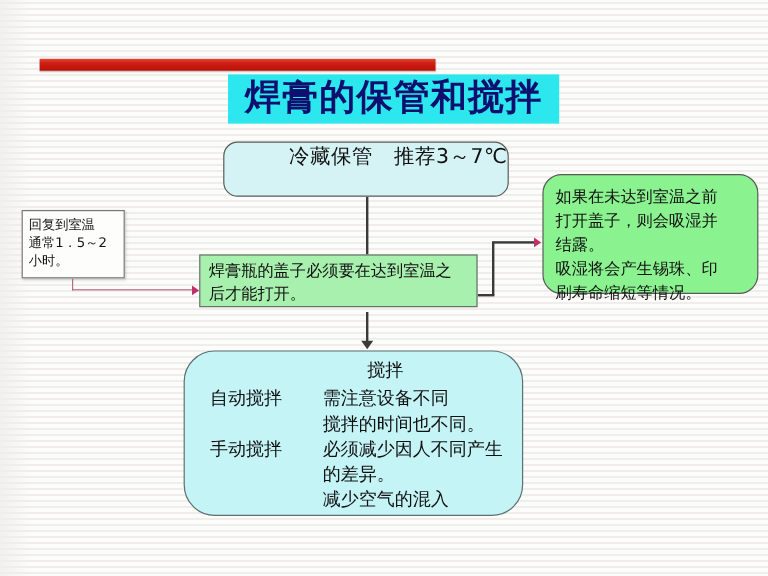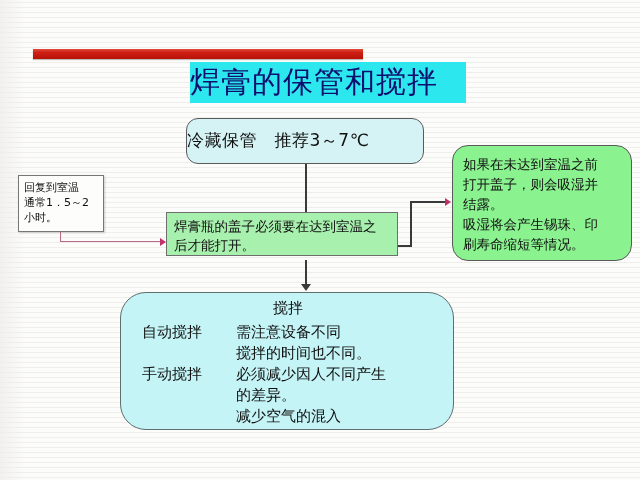--- a/index.html
+++ b/index.html
@@ -60,24 +60,24 @@
     height: 41px;
     background-color: #2ce8ee;
   }
   #title-text {
     position: absolute;
     left: 190px;
     top: 60px;
     width: 276px;
     height: 44px;
     line-height: 44px;
-    text-align: left;
+    text-align: center;
     font-family: "DejaVu Serif", "Liberation Serif", serif;
     font-size: 30px;
-    font-weight: normal;
+    font-weight: bold;
     color: #0e0f6e;
     letter-spacing: 1px;
     white-space: nowrap;
   }
 
   
   .box {
     position: absolute;
     box-sizing: border-box;
   }
@@ -92,22 +92,21 @@
     left: 186px;
     top: 118px;
     width: 238px;
     height: 46px;
     background-color: #d5f3f4;
     border: 1.5px solid #5a5a5a;
     border-radius: 12px;
   }
   #box-cold .txt {
     display: block;
-    padding-top: 10px;
-    text-align: left;
+    text-align: right;
     font-size: 17px;
     letter-spacing: 0.5px;
   }
 
   
   #box-room {
     left: 18px;
     top: 175px;
     width: 86px;
     height: 57px;
@@ -137,37 +136,37 @@
     padding: 4px 5px 0 7px;
     font-size: 13.5px;
     line-height: 19px;
   }
 
   
   #box-warn {
     left: 452px;
     top: 145px;
     width: 180px;
-    height: 116px;
+    height: 100px;
     background-color: #8af28f;
     border: 1.4px solid #5a5a5a;
     border-radius: 16px;
   }
   #box-warn .txt {
     display: block;
     padding: 8px 6px 0 10px;
     font-size: 13.5px;
     line-height: 20px;
   }
 
   
   #box-mix {
-    left: 120px;
+    left: 153px;
     top: 292px;
-    width: 334px;
+    width: 283px;
     height: 138px;
     background-color: #c5f4f7;
     border: 1.5px solid #5f6f70;
     border-radius: 26px;
   }
   #mix-heading {
     position: absolute;
     left: 0;
     top: 6px;
     width: 334px;

